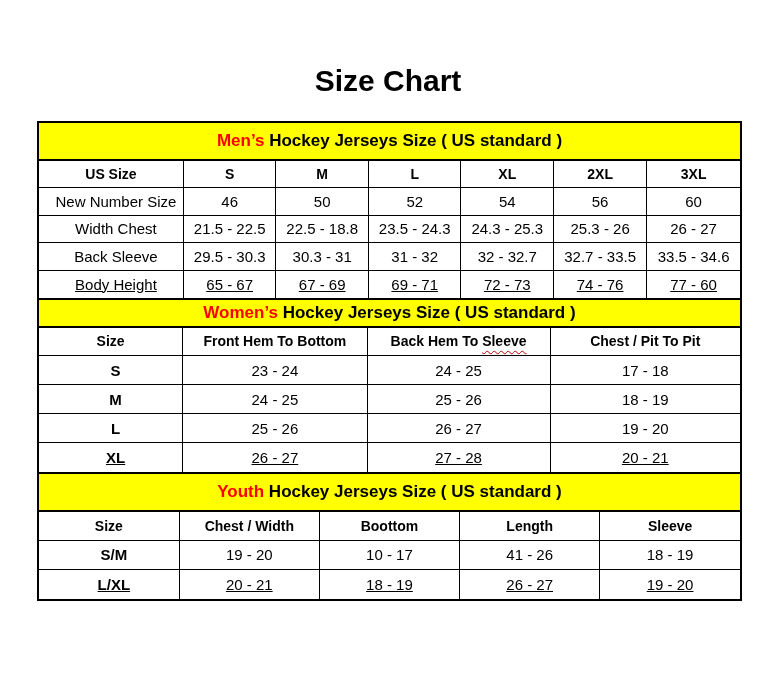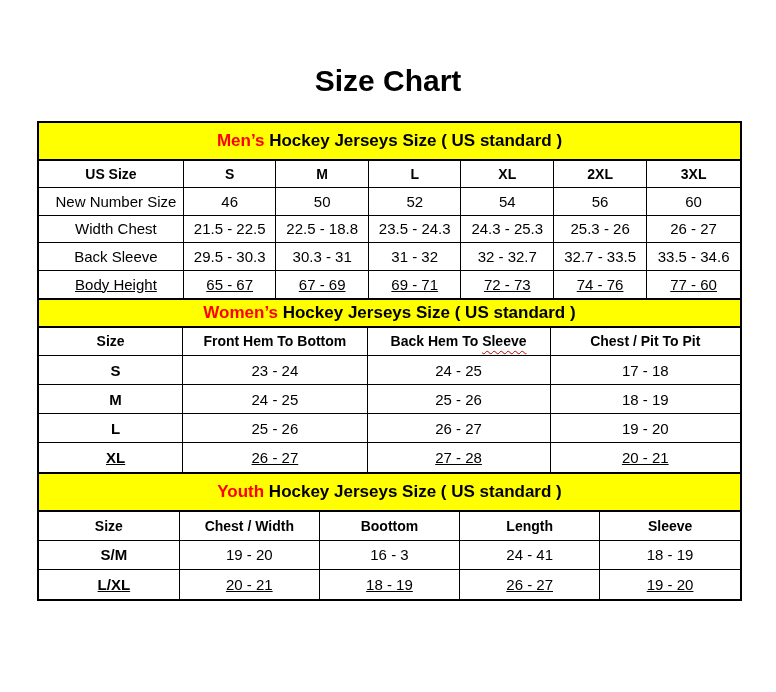--- a/index.html
+++ b/index.html
@@ -214,22 +214,22 @@
           <th>Chest / Width</th>
           <th>Boottom</th>
           <th>Length</th>
           <th>Sleeve</th>
         </tr>
     </thead>
     <tbody>
         <tr>
           <td class="rowlabel">S/M</td>
           <td>19 - 20</td>
-          <td>16 - 3</td>
-          <td>24 - 41</td>
+          <td>10 - 17</td>
+          <td>41 - 26</td>
           <td>18 - 19</td>
         </tr>
         <tr>
           <td class="rowlabel">L/XL</td>
           <td>20 - 21</td>
           <td>18 - 19</td>
           <td>26 - 27</td>
           <td>19 - 20</td>
         </tr>
       </tbody>

